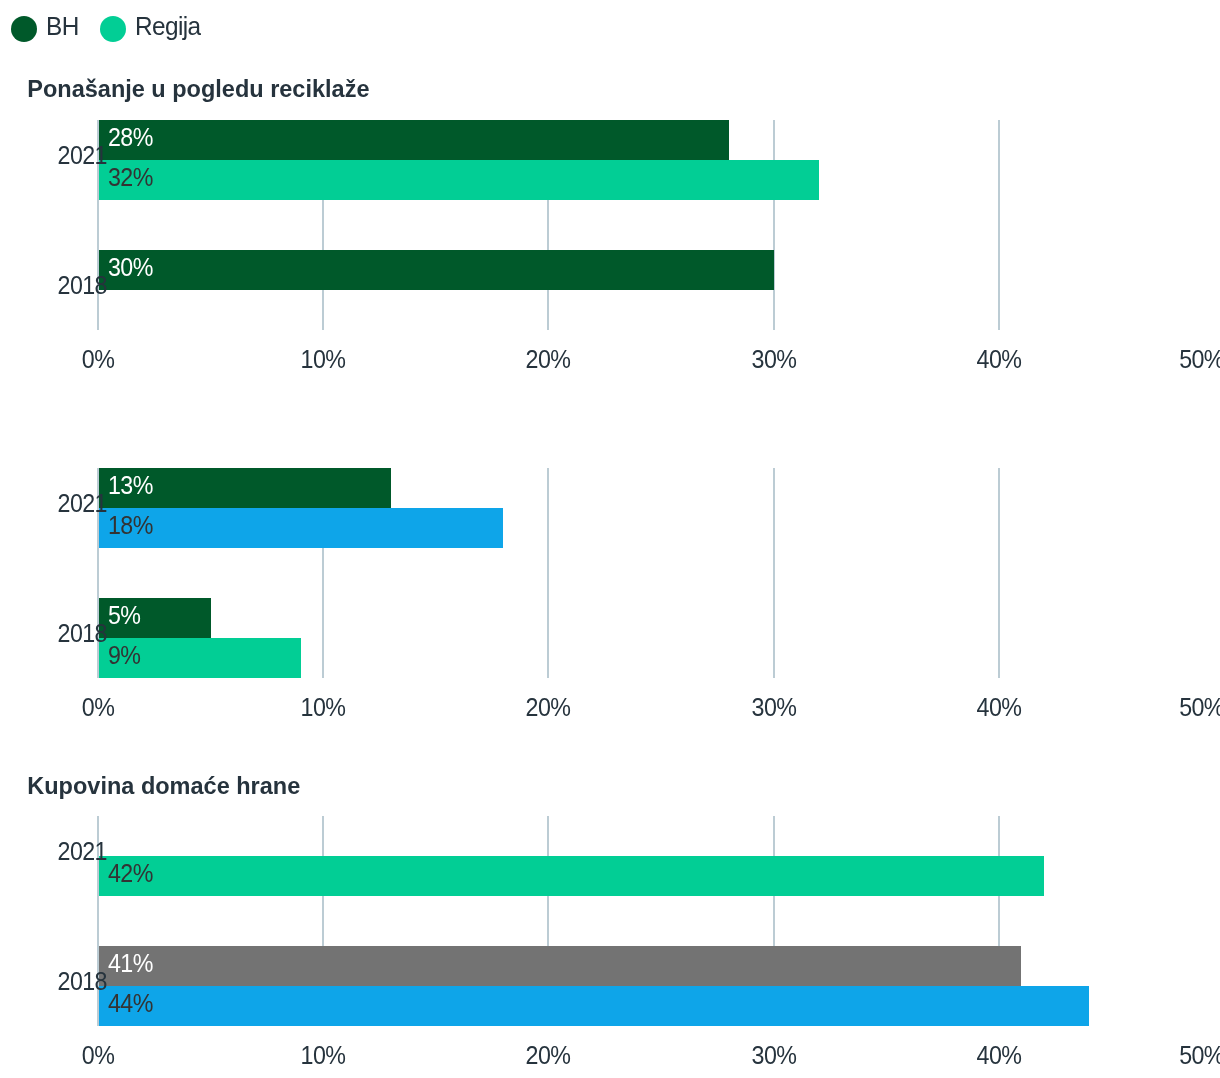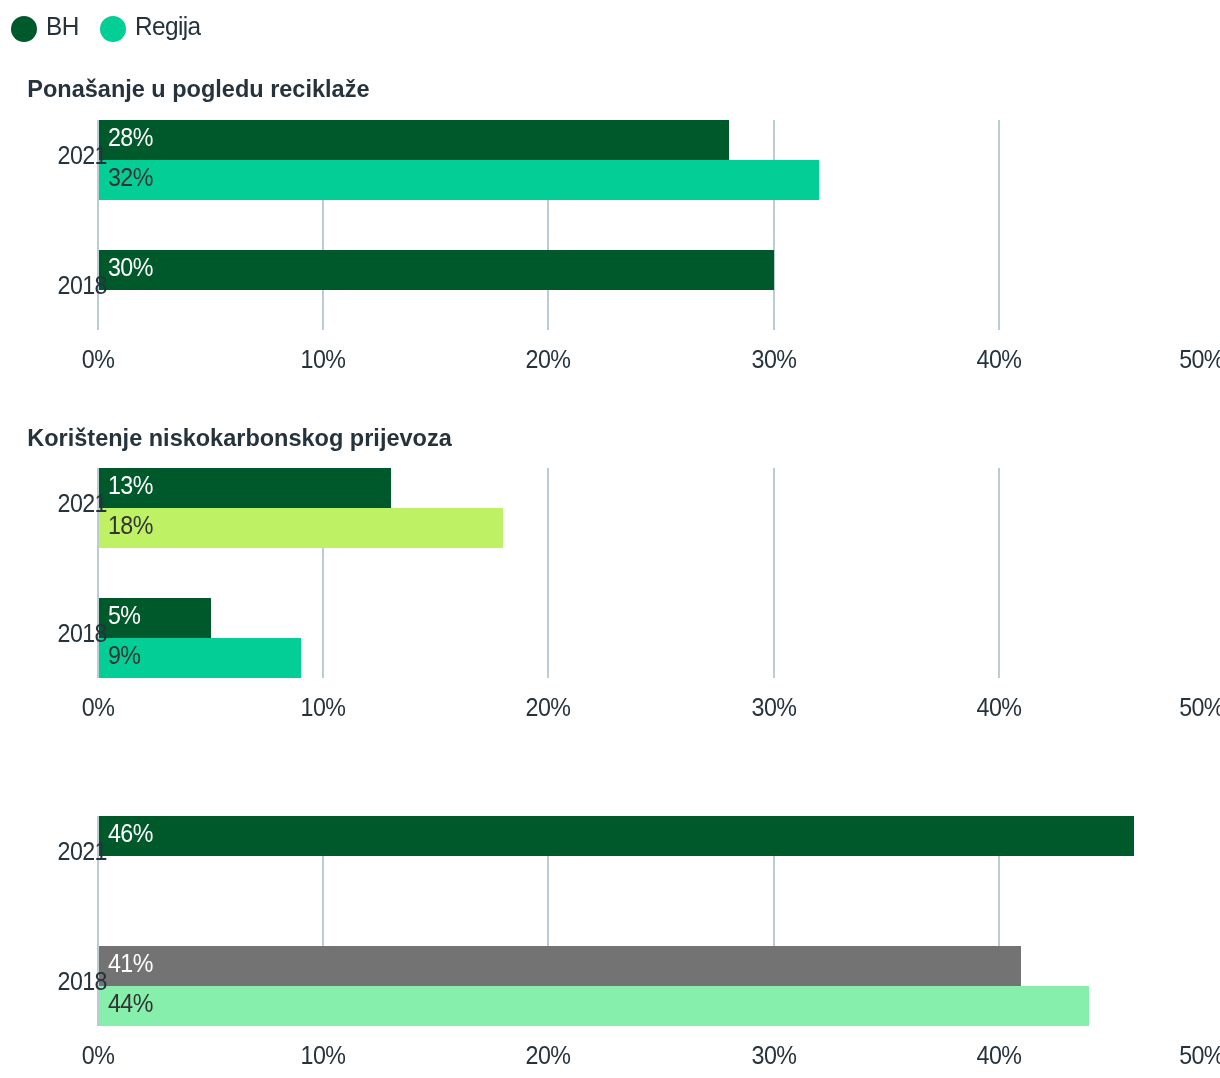--- a/index.html
+++ b/index.html
@@ -63,64 +63,64 @@
     <div class="cat-label" style="top:153.2px">2018</div>
     <div class="tick-label" style="left:0.0px">0%</div>
     <div class="tick-label" style="left:225.2px">10%</div>
     <div class="tick-label" style="left:450.4px">20%</div>
     <div class="tick-label" style="left:675.6px">30%</div>
     <div class="tick-label" style="left:900.8px">40%</div>
     <div class="tick-label tick-last" style="left:1126.0px">50%</div>
   </div>
 </div>
 <div class="panel" style="top:348px">
-  <div class="panel-title" style="top:78.6px">Korištenje niskokarbonskog prijevoza</div>
   <div class="plot" style="top:120px">
     <div class="gridline" style="left:224.2px"></div>
     <div class="gridline" style="left:449.4px"></div>
     <div class="gridline" style="left:674.6px"></div>
     <div class="gridline" style="left:899.8px"></div>
     <div class="gridline" style="left:1125.0px"></div>
     <div class="bar bar-dark" style="top: 0px; background: rgb(0, 89, 42); width: 292.76px; text-decoration: underline;">
       <span class="bar-label">13%</span>
     </div>
-    <div class="bar bar-light" style="top: 40px; background: #bef264; width: 405.36px;">
+    <div class="bar bar-light" style="top: 40px; background: #0ea5e9; width: 405.36px;">
       <span class="bar-label">18%</span>
     </div>
     <div class="bar bar-dark" style="top: 130px; background: rgb(0, 89, 42); width: 112.6px;">
       <span class="bar-label">5%</span>
     </div>
     <div class="bar bar-light" style="top: 170px; background: rgb(2, 206, 149); width: 202.68px;">
       <span class="bar-label">9%</span>
     </div>
     <div class="axisline"></div>
     <div class="cat-label" style="top:23.2px">2021</div>
     <div class="cat-label" style="top:153.2px">2018</div>
     <div class="tick-label" style="left:0.0px">0%</div>
     <div class="tick-label" style="left:225.2px">10%</div>
     <div class="tick-label" style="left:450.4px">20%</div>
     <div class="tick-label" style="left:675.6px">30%</div>
     <div class="tick-label" style="left:900.8px">40%</div>
     <div class="tick-label tick-last" style="left:1126.0px">50%</div>
   </div>
 </div>
 <div class="panel" style="top:696px;height:382px">
+  <div class="panel-title" style="top:78.6px">Kupovina domaće hrane</div>
   <div class="plot" style="top:120px">
     <div class="gridline" style="left:224.2px"></div>
     <div class="gridline" style="left:449.4px"></div>
     <div class="gridline" style="left:674.6px"></div>
     <div class="gridline" style="left:899.8px"></div>
     <div class="gridline" style="left:1125.0px"></div>
-    <div class="bar bar-dark" style="top: 0px; background: rgb(0, 89, 42); width: 1035.92px;">
-      <span class="bar-label">46%</span>
+    <div class="bar bar-light" style="top: 40px; background: rgb(2, 206, 149); width: 945.84px;">
+      <span class="bar-label">42%</span>
     </div>
     <div class="bar bar-dark" style="top: 130px; background: #737373; width: 923.32px;">
       <span class="bar-label">41%</span>
     </div>
-    <div class="bar bar-light" style="top: 170px; background: #86efac; width: 990.88px;">
+    <div class="bar bar-light" style="top: 170px; background: #0ea5e9; width: 990.88px;">
       <span class="bar-label">44%</span>
     </div>
     <div class="axisline"></div>
     <div class="cat-label" style="top:23.2px">2021</div>
     <div class="cat-label" style="top:153.2px">2018</div>
     <div class="tick-label" style="left:0.0px">0%</div>
     <div class="tick-label" style="left:225.2px">10%</div>
     <div class="tick-label" style="left:450.4px">20%</div>
     <div class="tick-label" style="left:675.6px">30%</div>
     <div class="tick-label" style="left:900.8px">40%</div>

